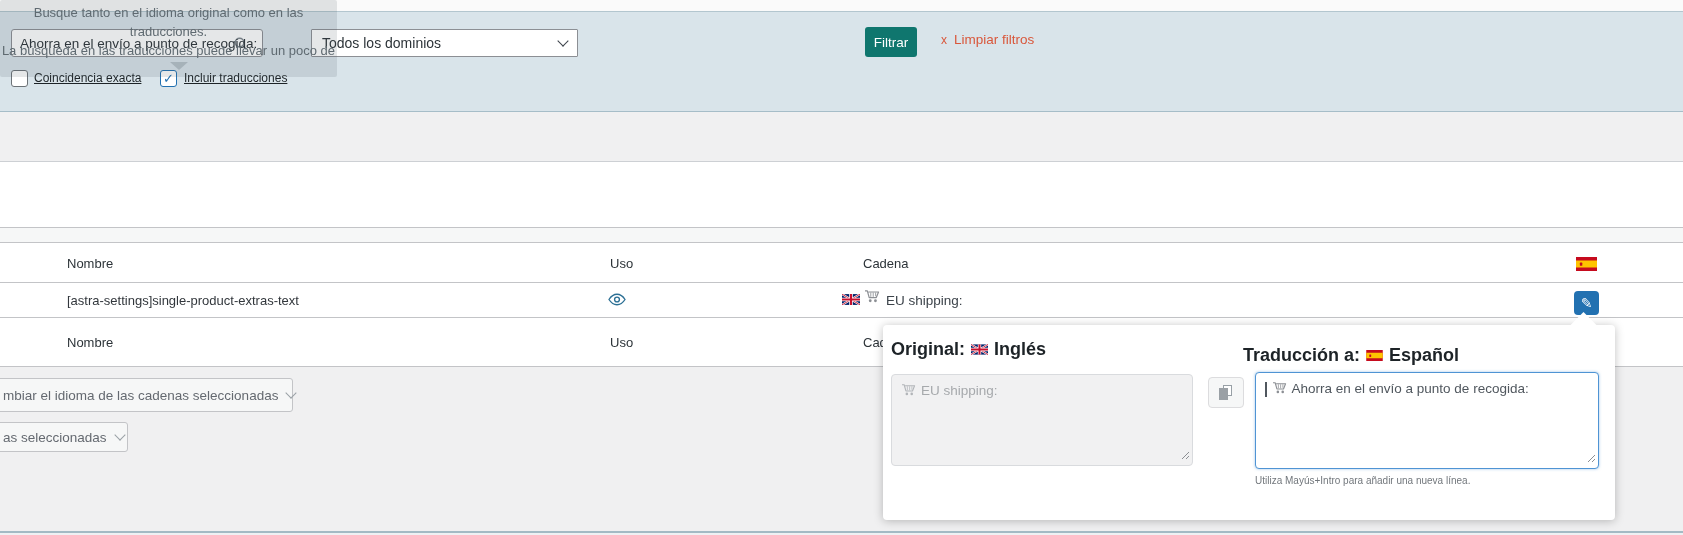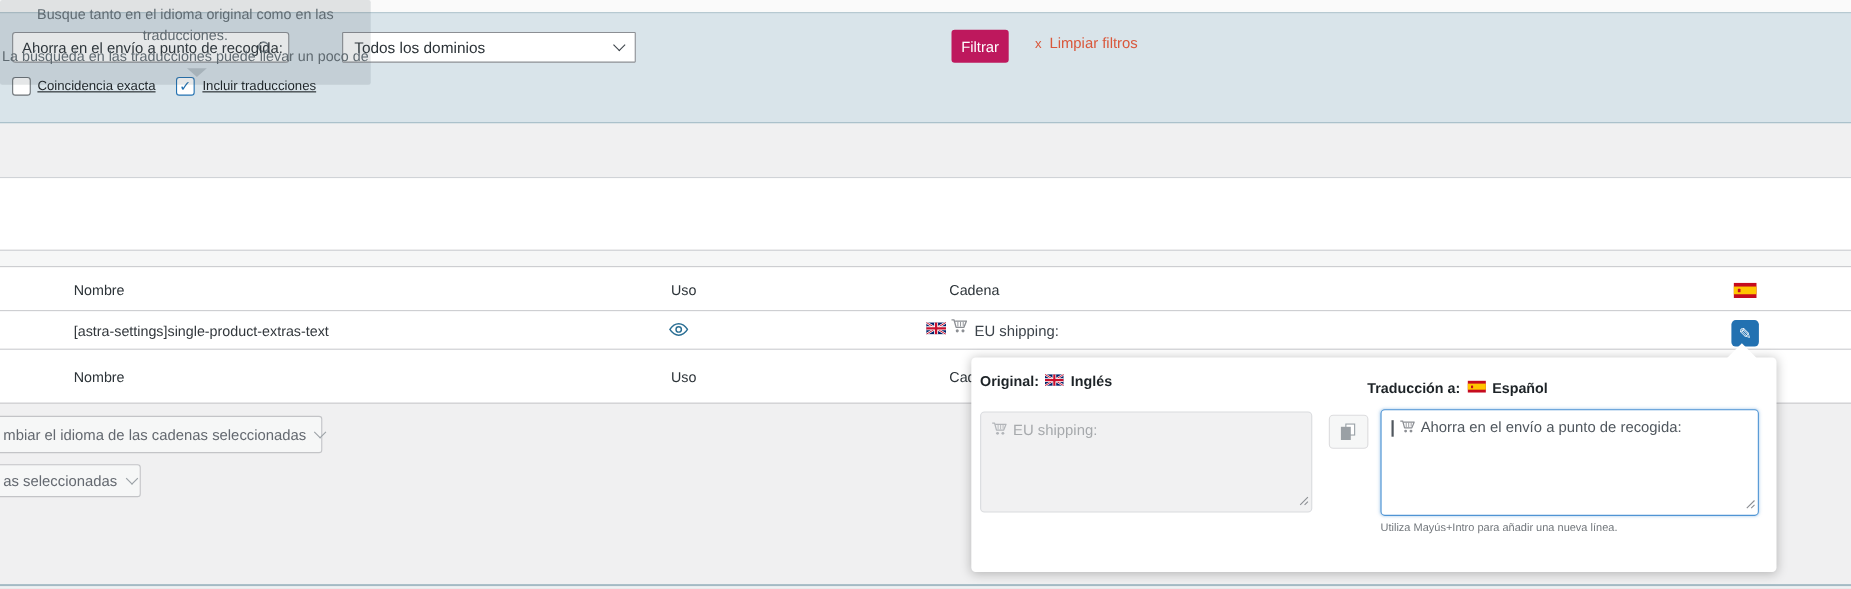--- a/index.html
+++ b/index.html
@@ -20,21 +20,21 @@
   .search-wrap .mag{position:absolute;left:221px;top:6px;}
   .search-wrap input{position:absolute;left:0;top:0;width:100%;height:100%;border:none;background:transparent;outline:none;
                      font-family:inherit;font-size:13.5px;color:#2c3338;padding:0 0 0 8px;box-sizing:border-box;}
   .sel{position:absolute;height:28px;background:#fff;border:1px solid #8c8f94;border-radius:1px;box-sizing:border-box;
        font-size:14px;color:#2c3338;display:flex;align-items:center;padding:0 10px;cursor:pointer;}
   .sel .sel-label{flex:1;white-space:nowrap;overflow:hidden;}
   .chev{width:7px;height:7px;border-right:1.7px solid #3c434a;border-bottom:1.7px solid #3c434a;
         transform:rotate(45deg);display:inline-block;margin-top:-4px;flex:none;}
   .sel-domain{left:311px;top:29px;width:267px;}
   .sel-priority{left:592px;top:29px;width:249px;}
-  .btn-filter{position:absolute;left:865px;top:27px;width:52px;height:30px;background:#be185d;color:#fff;
+  .btn-filter{position:absolute;left:865px;top:27px;width:52px;height:30px;background:#0f766e;color:#fff;
               border:none;border-radius:3px;font-family:inherit;font-size:13.5px;cursor:pointer;}
   .clear-link{position:absolute;left:941px;top:32px;display:flex;align-items:center;gap:7px;color:#d9573b;font-size:13.5px;cursor:pointer;}
   .clear-link .clear-x{font-size:12px;}
 
   .cb{position:absolute;width:17px;height:17px;background:#fff;border:1px solid #6c7277;border-radius:3px;box-sizing:border-box;
       display:flex;align-items:center;justify-content:center;cursor:pointer;}
   .cb.checked{border-color:#2271b1;}
   .cb .mark{color:#2271b1;font-size:13px;font-weight:bold;line-height:1;}
   .cb-label{position:absolute;font-size:12px;color:#1d2327;white-space:nowrap;text-decoration:underline;}
 
@@ -66,21 +66,21 @@
   .bulk-a{left:-10px;top:378px;width:303px;height:34px;}
   .bulk-b{left:-10px;top:422px;width:138px;height:30px;}
 
   .bottom-line{position:absolute;left:0;top:531px;width:1683px;height:2px;background:#a3bac4;}
   .bottom-sliver{position:absolute;left:0;top:533px;width:1683px;height:2px;background:#eef1f3;}
 
   
   .popup{position:absolute;left:883px;top:325px;width:732px;height:195px;background:#fff;border-radius:4px;
          box-shadow:0 1px 10px rgba(0,0,0,0.25);z-index:10;}
   .popup-notch{position:absolute;left:1574px;top:316px;width:19px;height:19px;background:#fff;transform:rotate(45deg);z-index:11;}
-  .pp-head{position:absolute;top:14px;font-size:13px;font-weight:600;color:#1d2327;white-space:nowrap;display:flex;align-items:center;gap:6px;}
+  .pp-head{position:absolute;top:14px;font-size:18px;font-weight:600;color:#1d2327;white-space:nowrap;display:flex;align-items:center;gap:6px;}
   .pp-head-orig{left:8px;}
   .pp-head-trans{left:360px;margin-top:6px;}
   .ta{position:absolute;box-sizing:border-box;border-radius:4px;font-size:13.5px;padding:8px 9px;}
   .ta-left{left:8px;top:49px;width:302px;height:92px;background:#f1f1f2;border:1px solid #d9dbde;color:#a6a9ac;}
   .ta-right{left:372px;top:47px;width:344px;height:97px;background:#fff;border:1px solid #4f94d4;
             box-shadow:0 0 3px rgba(79,148,212,0.55);color:#50575e;}
   .ta-content{display:flex;align-items:flex-start;gap:5px;}
   .caret{width:1.5px;height:15px;background:#50575e;flex:none;margin-top:1px;}
   .grip{position:absolute;right:2px;bottom:2px;}
   .copy-btn{position:absolute;left:325px;top:52px;width:36px;height:31px;background:#f6f7f7;border:1px solid #dcdcde;border-radius:4px;

